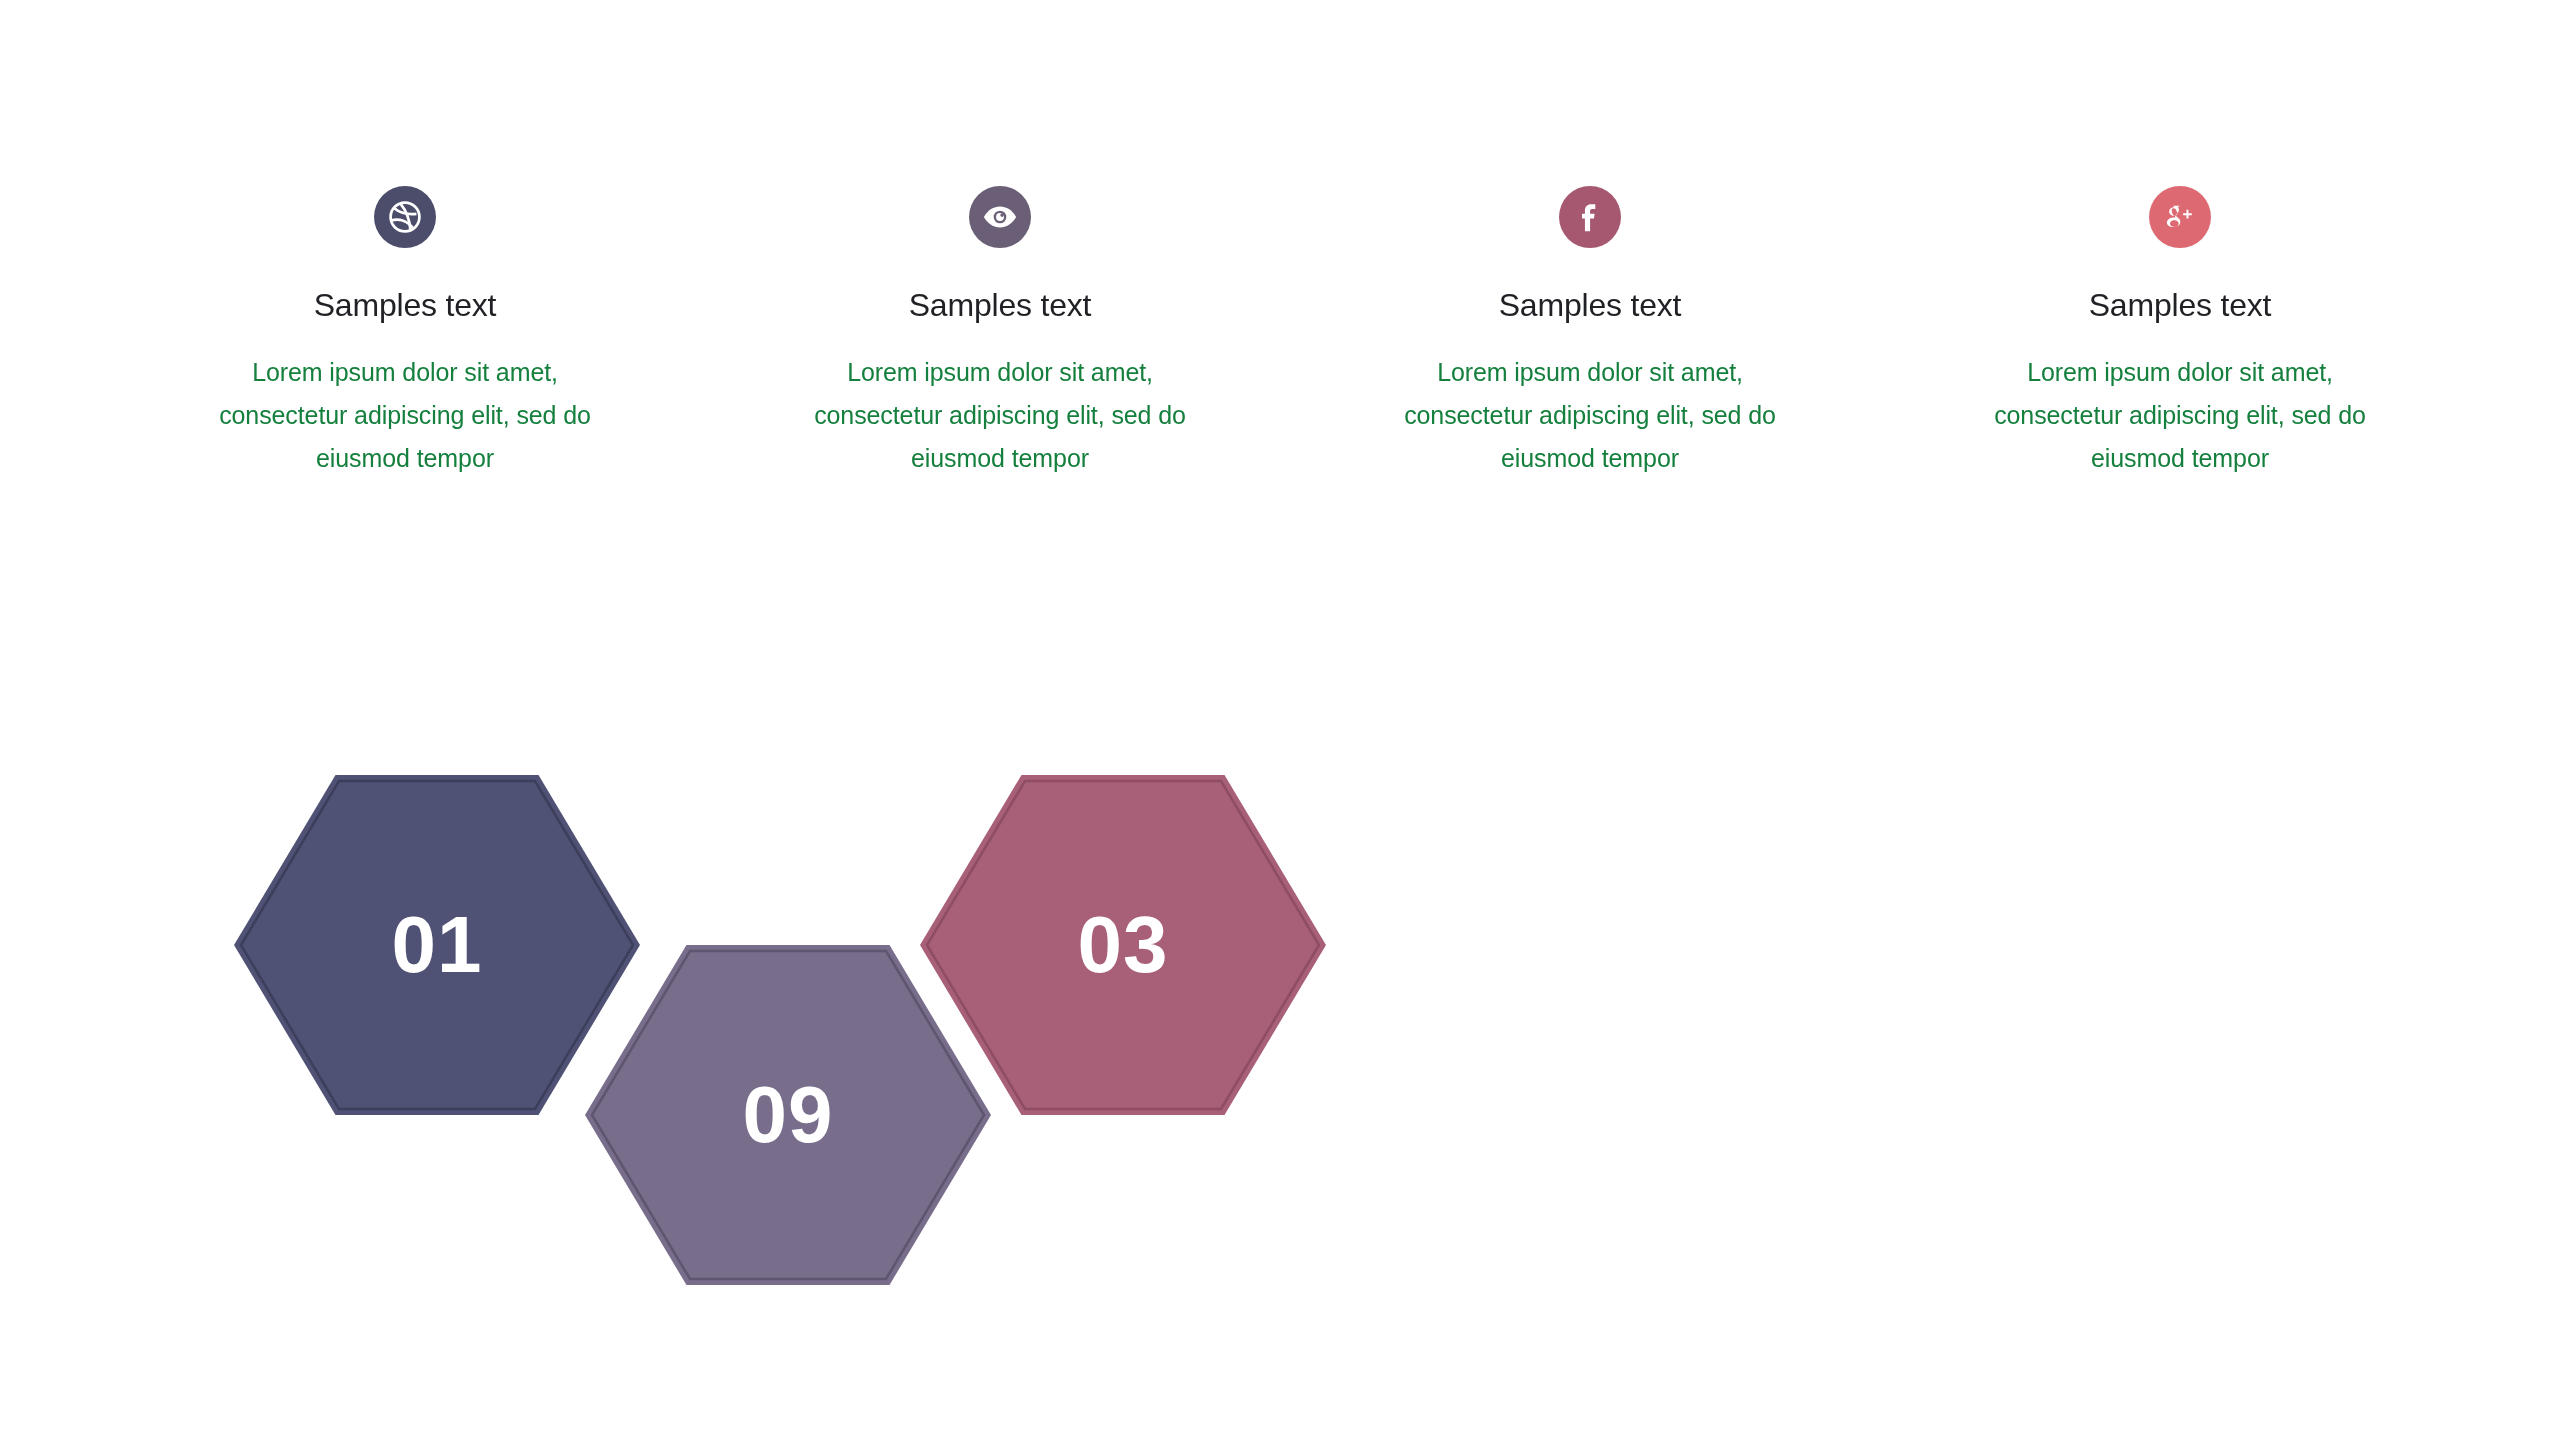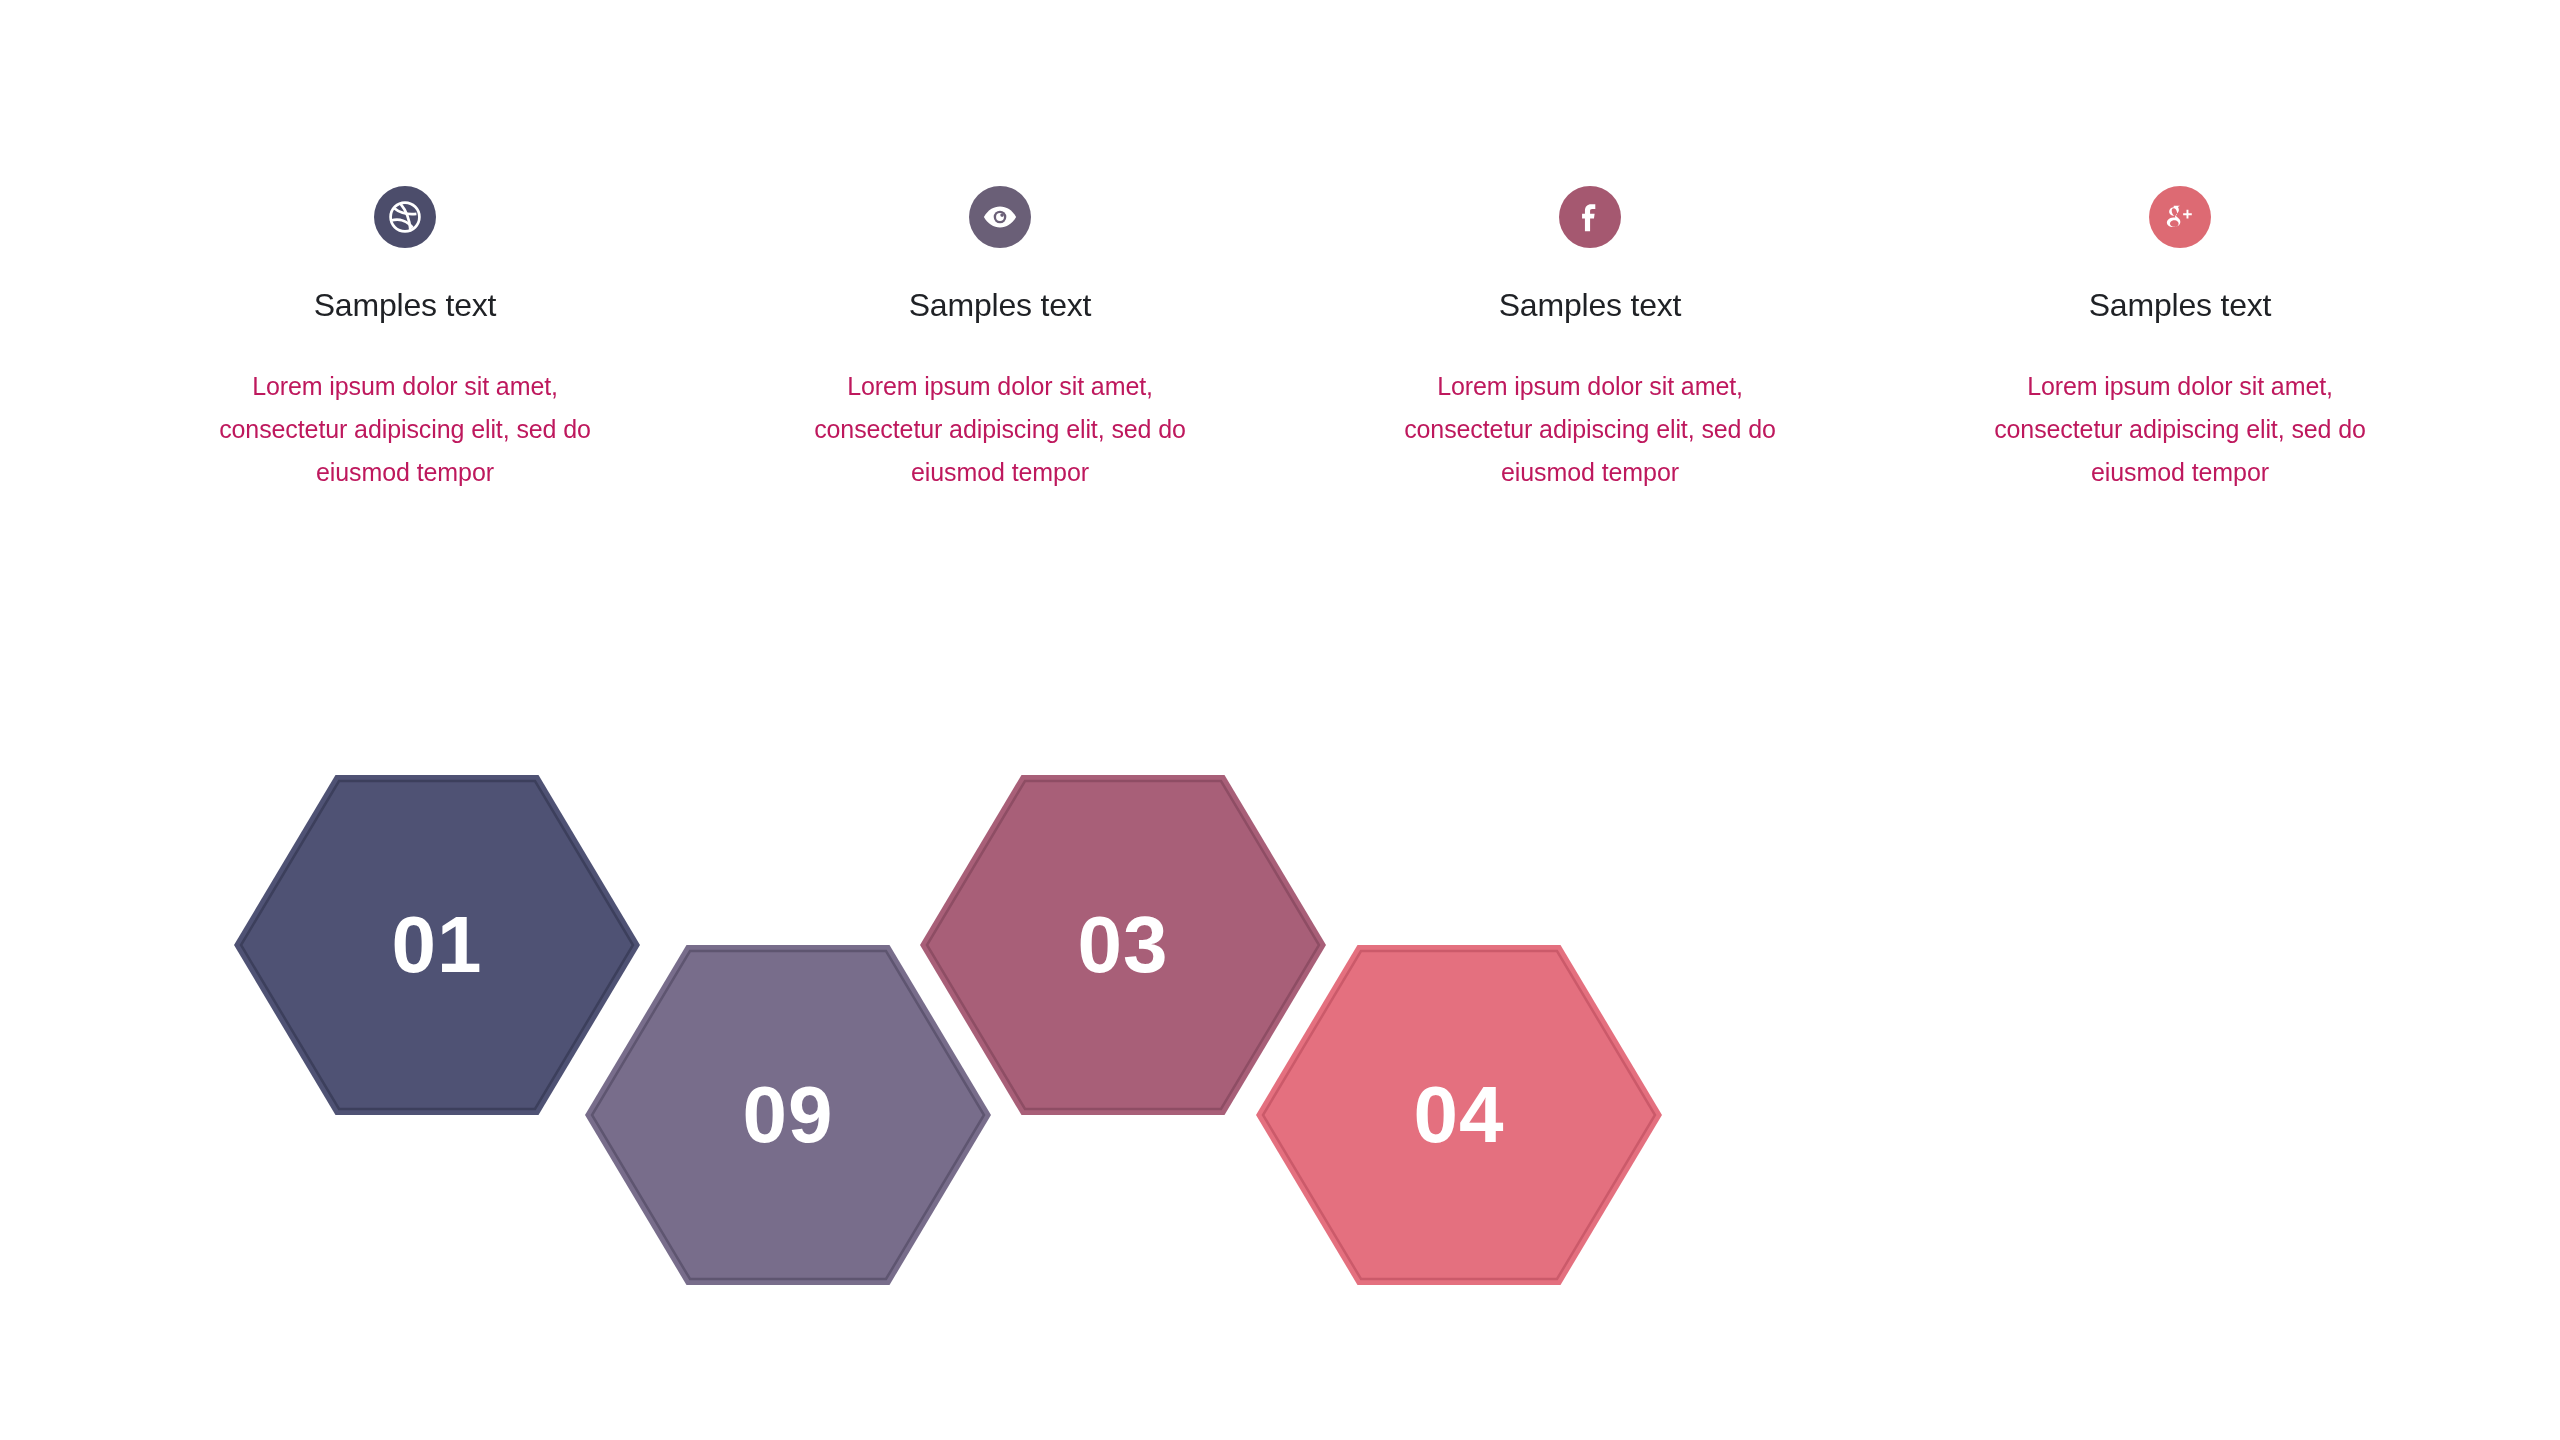--- a/index.html
+++ b/index.html
@@ -52,24 +52,24 @@
   .feature-title {
     margin-top: 40px;
     font-size: 32px;
     font-weight: normal;
     color: #1f2125;
     letter-spacing: -0.2px;
     line-height: 1.1;
   }
 
   .feature-desc {
-    margin-top: 42px;
+    margin-top: 28px;
     font-size: 25px;
     font-weight: 400;
-    color: #be185d;
+    color: #15803d;
     line-height: 1.72;
     letter-spacing: -0.1px;
   }
 
   
   .hexrow {
     position: absolute;
     left: 0;
     top: 740px;
     width: 2560px;
@@ -183,25 +183,18 @@
     </div>
 
     <div class="hex" style="left:920px; top:35px;">
       <svg viewBox="0 0 406 340" preserveAspectRatio="none">
         <polygon points="101.5,0 304.5,0 406,170 304.5,340 101.5,340 0,170" fill="#a85f78"></polygon>
         <polygon points="105,6 301,6 399,170 301,334 105,334 7,170" fill="none" stroke="#8e4d64" stroke-width="2.5"></polygon>
       </svg>
       <div class="hex-num">03</div>
     </div>
 
-    <div class="hex" style="left:1256px; top:205px;">
-      <svg viewBox="0 0 406 340" preserveAspectRatio="none">
-        <polygon points="101.5,0 304.5,0 406,170 304.5,340 101.5,340 0,170" fill="#e4707f"></polygon>
-        <polygon points="105,6 301,6 399,170 301,334 105,334 7,170" fill="none" stroke="#cb5a6a" stroke-width="2.5"></polygon>
-      </svg>
-      <div class="hex-num">04</div>
-    </div>
 
 
 
   </div>
 
 </div>
 
 </body></html>

